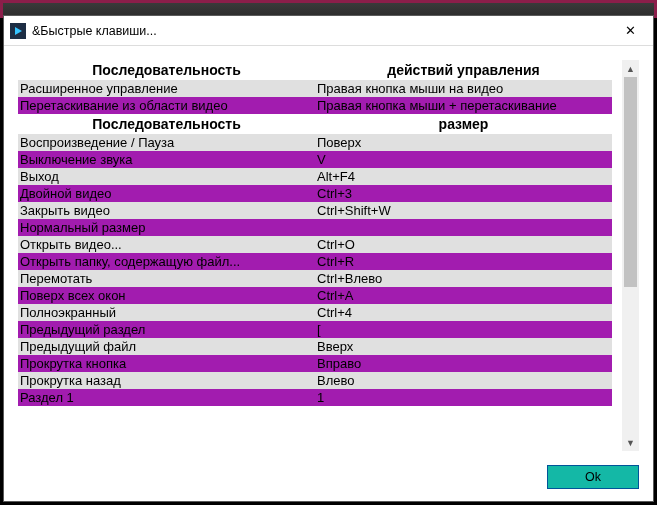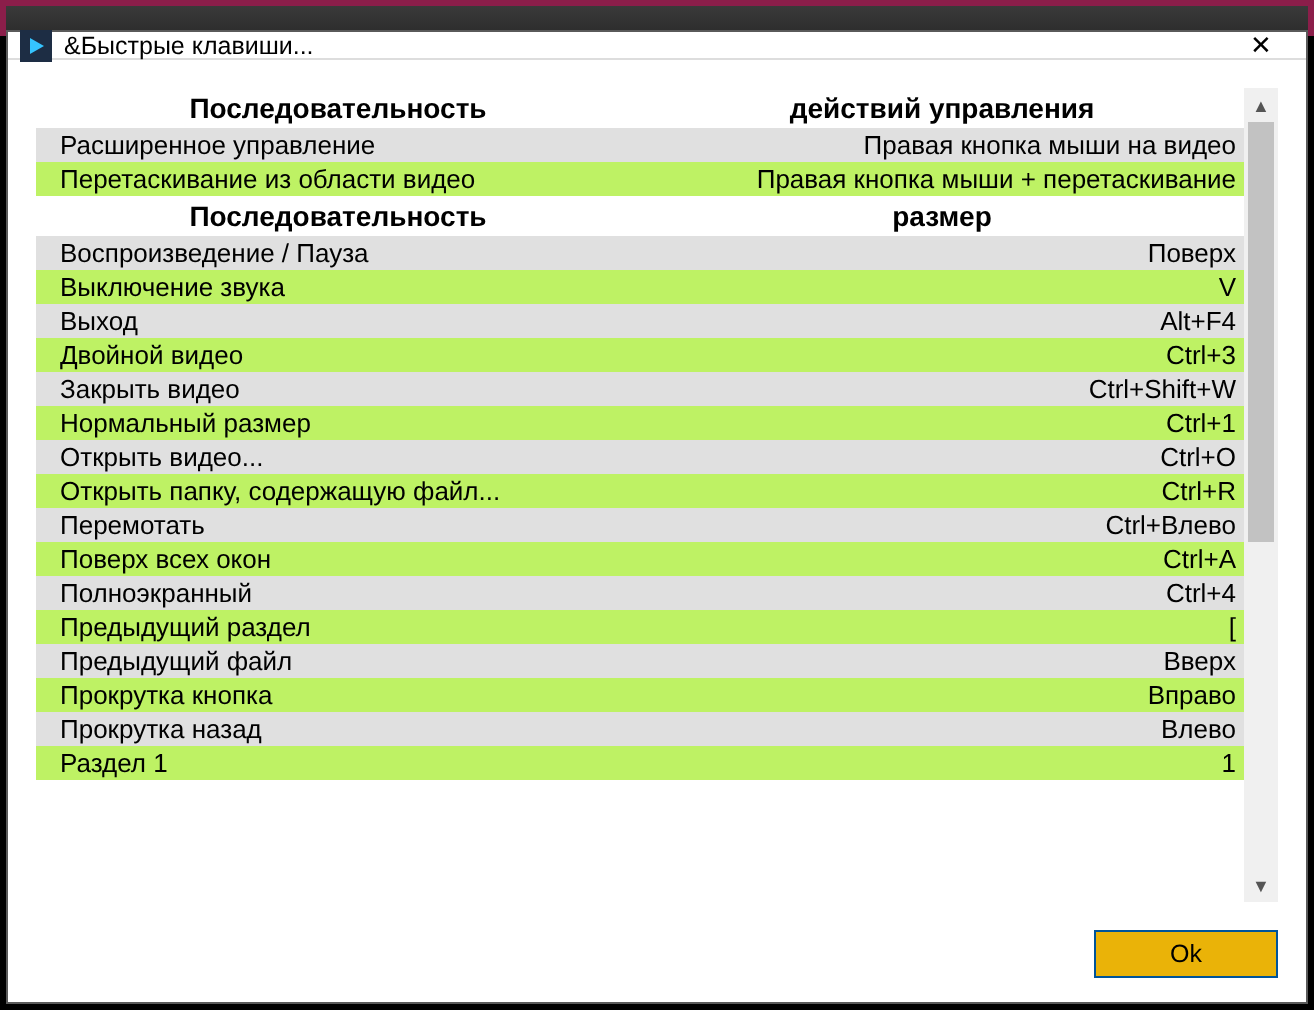--- a/index.html
+++ b/index.html
@@ -17,21 +17,21 @@
     left: 3px;
     top: 15px;
     width: 651px;
     height: 487px;
     background: #fff;
     border: 1px solid #5a5a5a;
     display: flex;
     flex-direction: column;
   }
   .titlebar {
-    height: 14px;
+    height: 30px;
     display: flex;
     align-items: center;
     padding-left: 6px;
     border-bottom: 1px solid #ddd;
   }
   .titlebar .icon {
     width: 16px; height: 16px;
     margin-right: 6px;
     display: inline-flex;
   }
@@ -49,20 +49,21 @@
     padding: 14px 14px 10px 14px;
     display: flex;
     flex-direction: column;
     overflow: hidden;
   }
   .table-wrap {
     flex: 1;
     border: 0;
     overflow: hidden;
     display: flex;
+    gap: 10px;
   }
   .table-body {
     flex: 1;
     overflow: hidden;
   }
   .scrollbar {
     width: 17px;
     background: #f0f0f0;
     position: relative;
     border-left: 0;
@@ -89,37 +90,37 @@
   .hdr > div { padding: 2px 4px; }
   .hdr .l { flex: 1; }
   .hdr .r { flex: 1; }
   .row {
     display: flex;
     font-size: 13px;
     line-height: 17px;
     height: 17px;
   }
   .row.even { background: #e0e0e0; }
-  .row.odd  { background: #bef264; }
-  .row .l { flex: 1; padding: 0 4px 0 2px; white-space: nowrap; overflow: hidden; text-overflow: clip; margin-left: 10px; }
-  .row .r { flex: 1; padding: 0 4px 0 2px; text-align: right; white-space: nowrap; overflow: hidden; }
+  .row.odd  { background: #a21caf; }
+  .row .l { flex: 1; padding: 0 4px 0 2px; white-space: nowrap; overflow: hidden; text-overflow: clip; }
+  .row .r { flex: 1; padding: 0 4px 0 2px; text-align: left; white-space: nowrap; overflow: hidden; }
   .row.sel .l { }
   .partial {
     height: 10px; overflow: hidden;
   }
   .footer {
     height: 40px;
     display: flex;
     align-items: center;
     justify-content: flex-end;
     padding: 0 14px 8px 14px;
   }
   .ok-btn {
     width: 92px; height: 24px;
-    background: #eab308;
+    background: #14b8a6;
     border: 1px solid #005499;
     font-size: 12.5px;
     cursor: pointer;
     display: flex; align-items: center; justify-content: center;
   }
   
   .bgwin {
     position: absolute;
     left: 0; top: 0; width: 657px; height: 18px;
     background: linear-gradient(#3a3a3a, #2b2b2b);
@@ -180,21 +181,20 @@
           <div class="row odd">
             <div class="l">Двойной видео</div>
             <div class="r">Ctrl+3</div>
           </div>
           <div class="row even">
             <div class="l">Закрыть видео</div>
             <div class="r">Ctrl+Shift+W</div>
           </div>
           <div class="row odd">
             <div class="l">Нормальный размер</div>
-            <div class="r">Ctrl+1</div>
           </div>
           <div class="row even sel">
             <div class="l">Открыть видео...</div>
             <div class="r">Ctrl+O</div>
           </div>
           <div class="row odd">
             <div class="l">Открыть папку, содержащую файл...</div>
             <div class="r">Ctrl+R</div>
           </div>
           <div class="row even">

